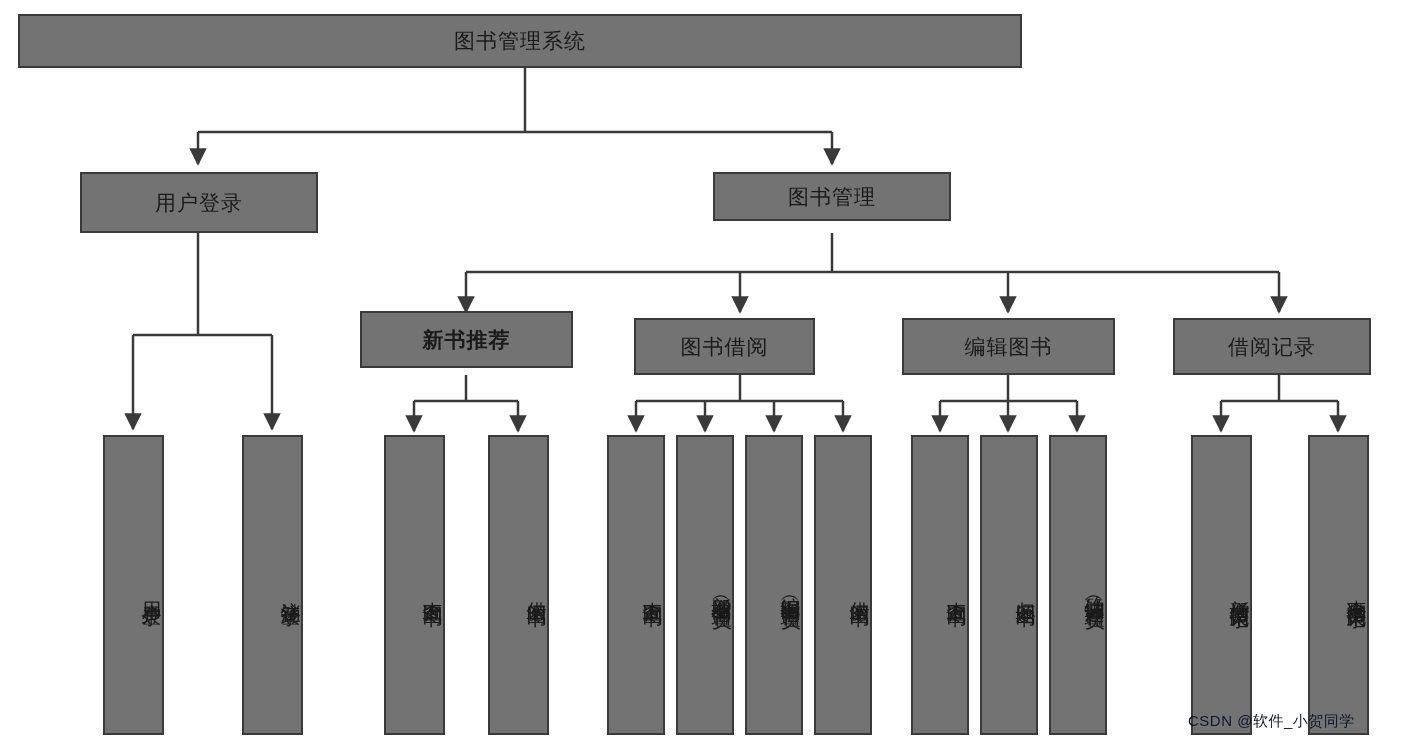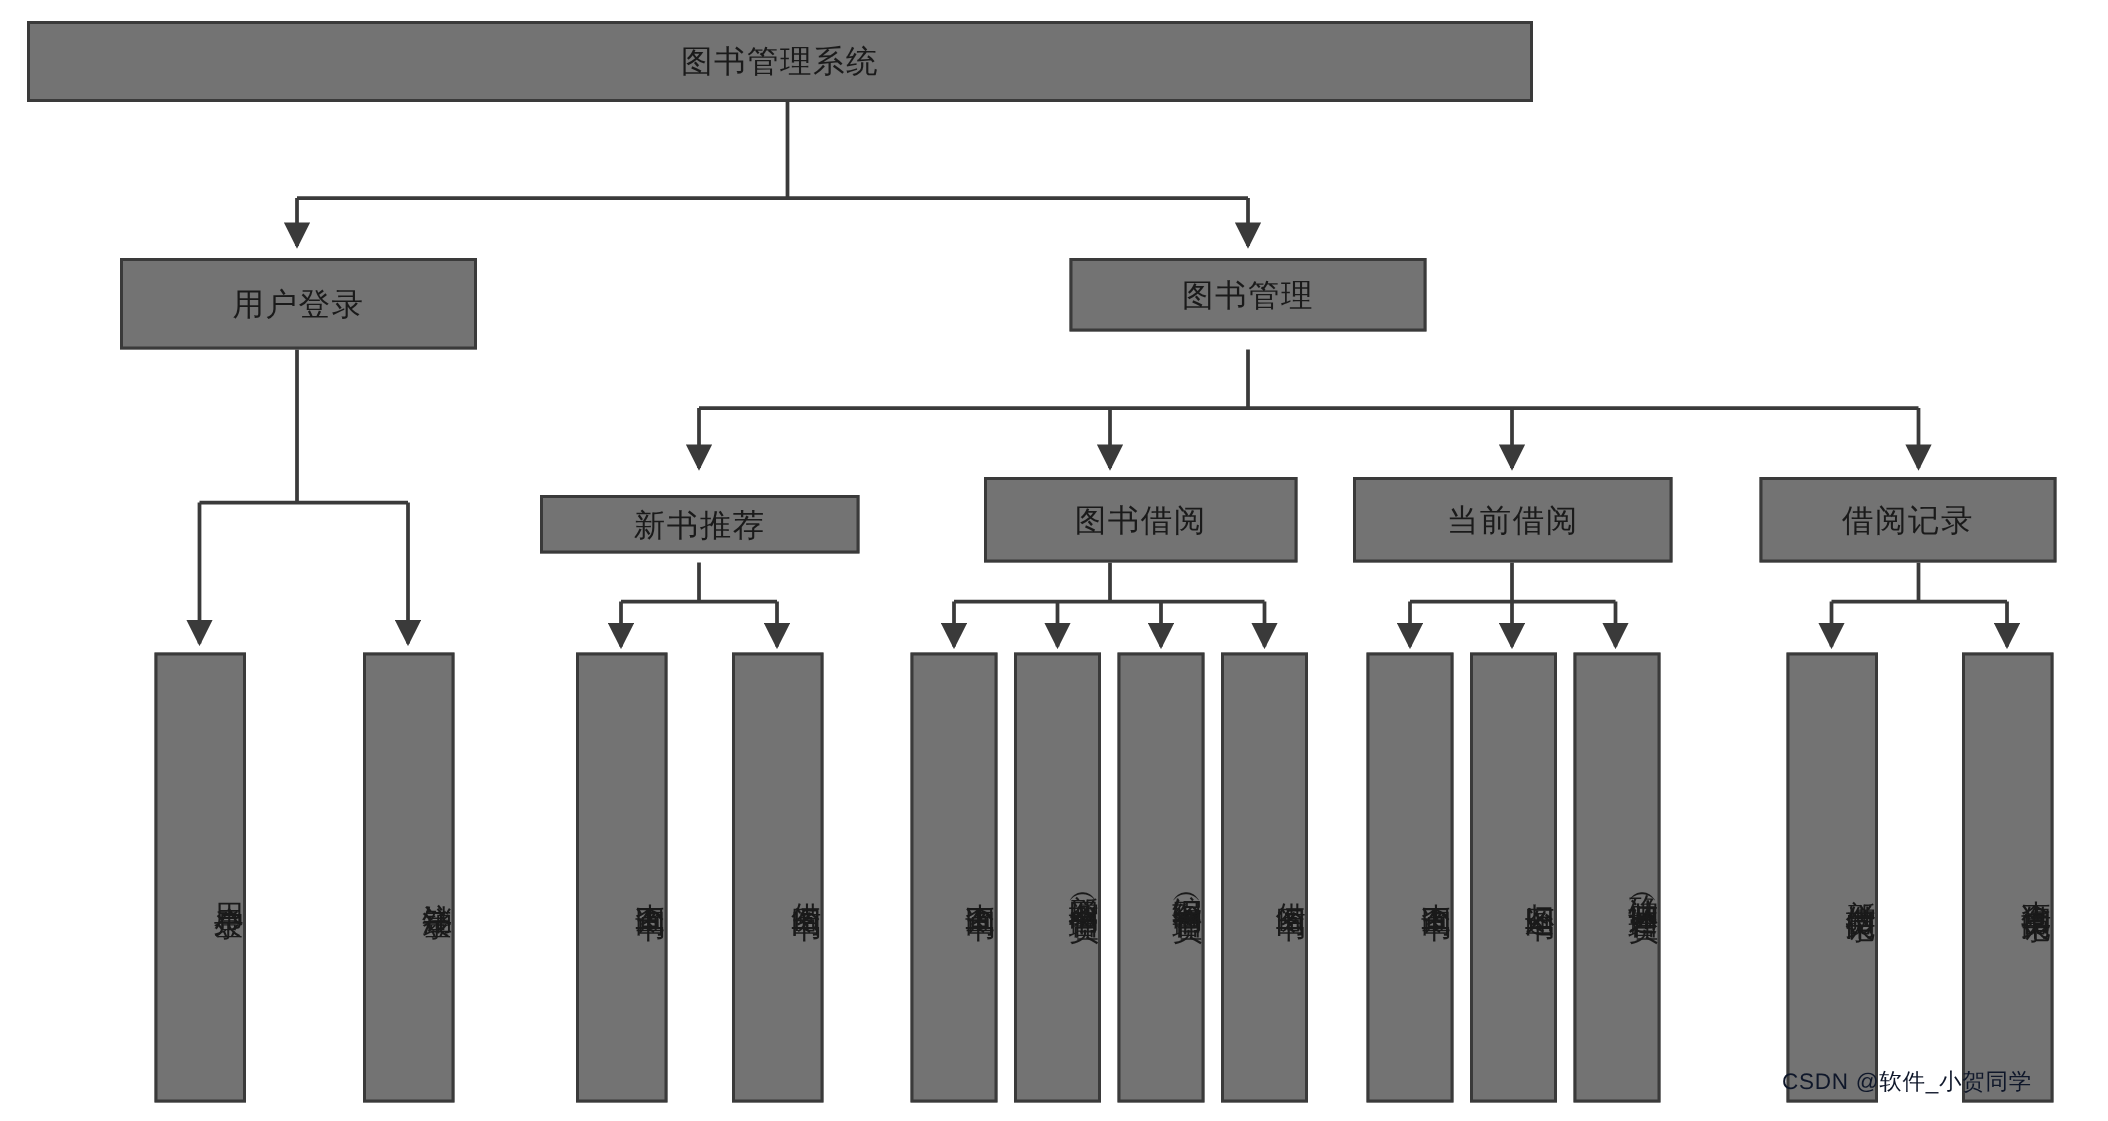--- a/index.html
+++ b/index.html
@@ -125,28 +125,28 @@
     <span>图书管理系统</span>
   </div>
 
   <div class="node horiz" style="left:80px; top:172px; width:238px; height:61px;">
     <span>用户登录</span>
   </div>
   <div class="node horiz" style="left:713px; top:172px; width:238px; height:49px;">
     <span>图书管理</span>
   </div>
 
-  <div class="node horiz" style="left:360px; top:330px; width:213px; height:39px;">
+  <div class="node horiz" style="left:360px; top:311px; width:213px; height:57px;font-weight:bold;">
     <span>新书推荐</span>
   </div>
-  <div class="node horiz" style="left:634px; top:318px; width:209px; height:57px;margin-left:22px;">
+  <div class="node horiz" style="left:634px; top:318px; width:181px; height:57px;">
     <span>图书借阅</span>
   </div>
   <div class="node horiz" style="left:902px; top:318px; width:213px; height:57px;">
-    <span>当前借阅</span>
+    <span>编辑图书</span>
   </div>
   <div class="node horiz" style="left:1173px; top:318px; width:198px; height:57px;">
     <span>借阅记录</span>
   </div>
 
   <div class="node vert" style="left:103px; top:435px; width:61px; height:300px;">
     <span class="vtext">用户登录</span>
   </div>
   <div class="node vert" style="left:242px; top:435px; width:61px; height:300px;">
     <span class="vtext">注销登录</span>

